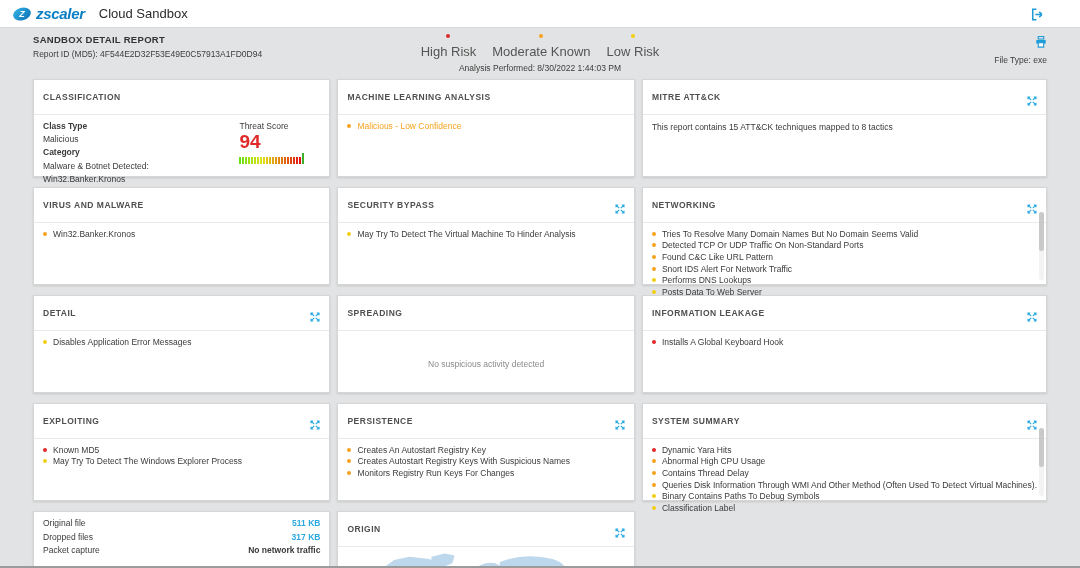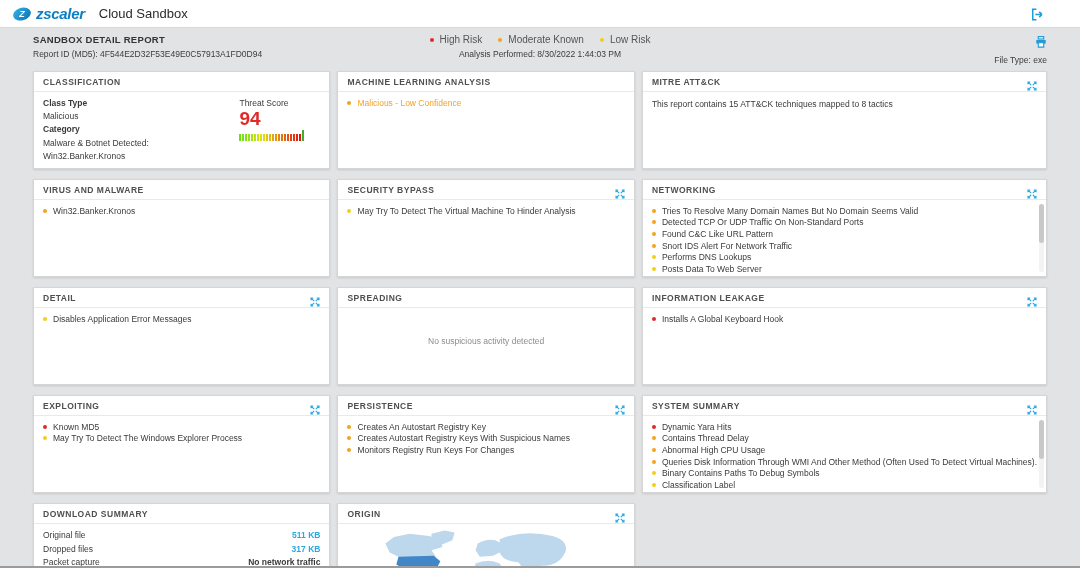--- a/index.html
+++ b/index.html
@@ -14,31 +14,31 @@
   .apptitle { margin-left:14px; font-size:13px; color:#2b2b2b; font-weight:500; }
   .logout { position:absolute; right:36px; top:7px; cursor:pointer; }
 
   
   .reportbar { display:flex; padding:6px 33px 4px 33px; align-items:flex-start; }
   .rb-left { flex:1.2; }
   .rb-title { font-size:9.5px; font-weight:bold; color:#333; letter-spacing:0.3px; margin-bottom:4px; }
   .rb-id { font-size:8.5px; color:#3c3c3c; }
   .rb-center { flex:1.4; display:flex; flex-direction:column; align-items:center; }
   .legend { display:flex; gap:16px; margin-bottom:4px; }
-  .legend-item { display:flex; align-items:center; gap:6px; font-size:10px; color:#555; }
+  .legend-item { display:flex; align-items:center; gap:6px; font-size:13px; color:#555;flex-direction:column; }
   .legend-dot { width:4px; height:4px; border-radius:50%; display:inline-block; }
   .rb-analysis { font-size:8.5px; color:#3c3c3c; }
   .rb-right { flex:1.2; display:flex; flex-direction:column; align-items:flex-end; }
   .print { margin-bottom:3px; cursor:pointer; }
   .rb-filetype { font-size:8.5px; color:#3c3c3c; }
 
   
   .cards { display:grid; grid-template-columns:repeat(3,1fr); grid-auto-rows:98px; gap:10px 7px; padding:0 33px; margin-top:2px; }
   .card { position:relative; background:#fff; border:1px solid #d6d6d6; box-shadow:0 1px 2px rgba(0,0,0,0.12); }
-  .card-hd { height:20px; display:flex; align-items:center; justify-content:space-between; padding:0 9px; border-bottom:1px solid #e9e9e9; }
+  .card-hd { height:35px; display:flex; align-items:center; justify-content:space-between; padding:0 9px; border-bottom:1px solid #e9e9e9; }
   .card-title { font-size:8.5px; font-weight:bold; color:#4f4f4f; letter-spacing:0.5px; }
   .expand { width:10px; height:10px; cursor:pointer; flex:0 0 auto; }
   .card-bd { padding:5px 9px 4px 9px; font-size:8.5px; color:#3a3a3a; height:calc(100% - 21px); overflow:hidden;gap:33px; }
   .finding { display:flex; align-items:center; min-height:11.6px; }
   .bullet { width:4px; height:4px; border-radius:50%; flex:0 0 auto; margin-right:6px; }
   .ftext { white-space:nowrap; }
   .note { font-size:8.5px; color:#3a3a3a; padding-top:2px; }
   .empty-msg { height:100%; display:flex; align-items:center; justify-content:center; color:#8c8c8c; font-size:8.5px; padding-bottom:10px; }
 
   
@@ -368,25 +368,25 @@
             </svg>
         </span>
       </div>
       <div class="card-bd">
           <div class="finding">
             <span class="bullet" style="background: rgb(223, 42, 42);"></span>
             <span class="ftext">Dynamic Yara Hits</span>
           </div>
           <div class="finding">
             <span class="bullet" style="background: rgb(246, 162, 29);"></span>
+            <span class="ftext">Abnormal High CPU Usage</span>
+          </div>
+          <div class="finding">
+            <span class="bullet" style="background: rgb(246, 162, 29);"></span>
             <span class="ftext">Contains Thread Delay</span>
-          </div>
-          <div class="finding">
-            <span class="bullet" style="background: rgb(246, 162, 29);"></span>
-            <span class="ftext">Abnormal High CPU Usage</span>
           </div>
           <div class="finding">
             <span class="bullet" style="background: rgb(246, 162, 29);"></span>
             <span class="ftext">Queries Disk Information Through WMI And Other Method (Often Used To Detect Virtual Machines).</span>
           </div>
           <div class="finding">
             <span class="bullet" style="background: rgb(245, 206, 24);"></span>
             <span class="ftext">Binary Contains Paths To Debug Symbols</span>
           </div>
           <div class="finding">
@@ -394,23 +394,20 @@
             <span class="ftext">Classification Label</span>
           </div>
           <div class="finding"></div>
         </div>
       <div class="sbar">
           <div class="sthumb"></div>
         </div>
     </div>
 
     <div class="card">
-      <div class="card-hd">
-        <span class="card-title">DOWNLOAD SUMMARY</span>
-      </div>
       <div class="card-bd">
           <div class="kv-row">
             <span class="kv-label">Original file</span>
             <span class="kv-val link">511 KB</span>
           </div>
           <div class="kv-row">
             <span class="kv-label">Dropped files</span>
             <span class="kv-val link">317 KB</span>
           </div>
           <div class="kv-row">

